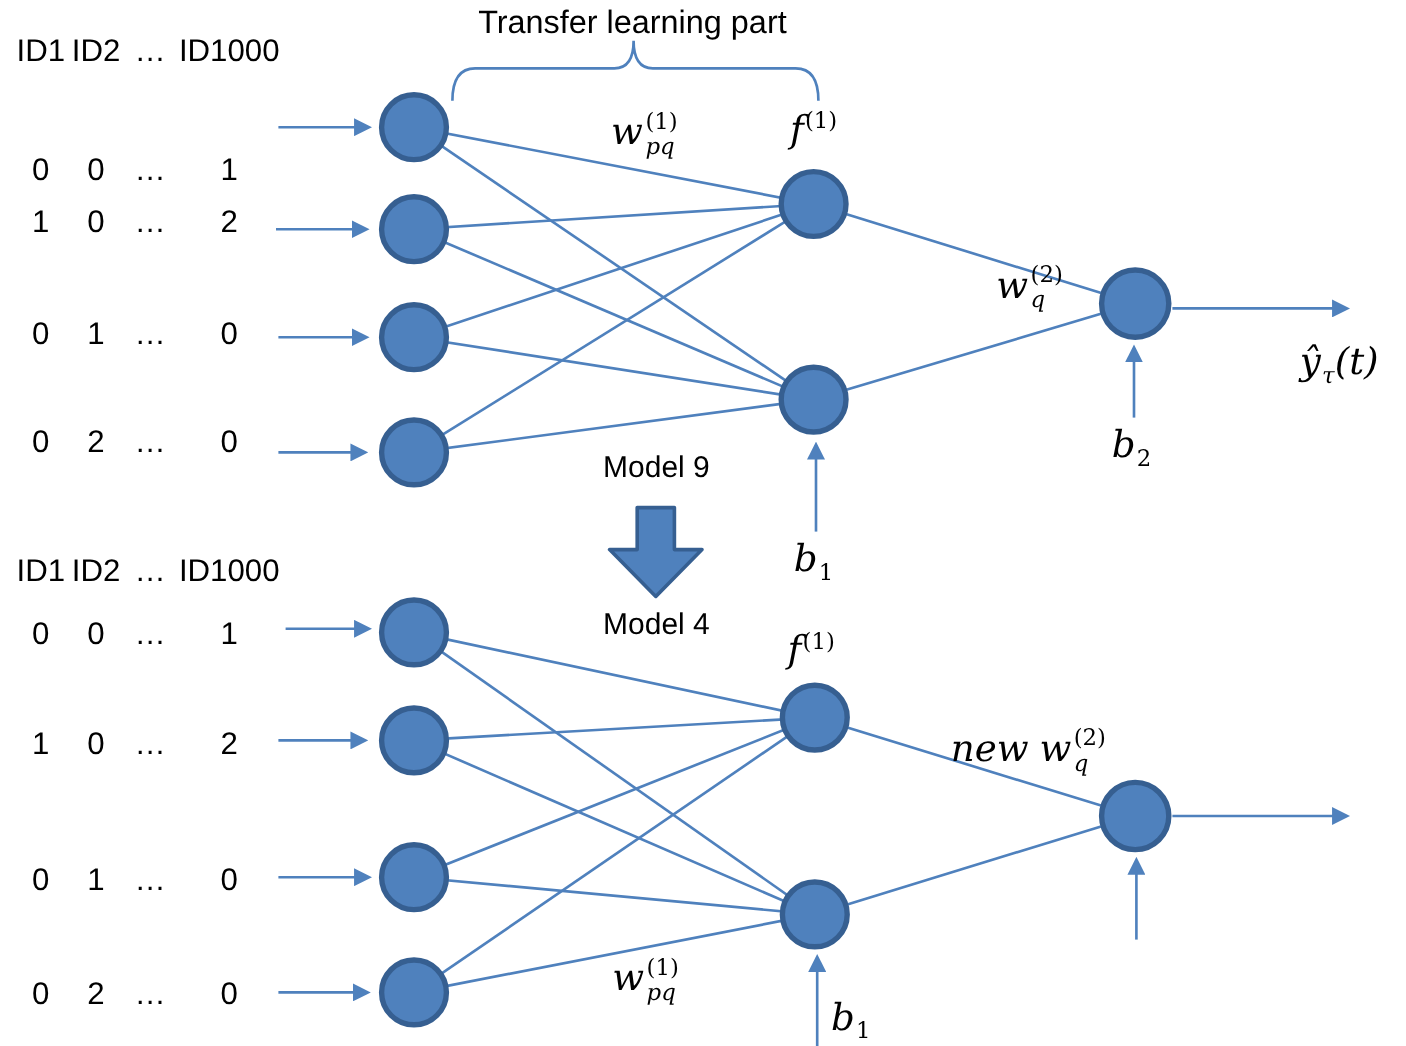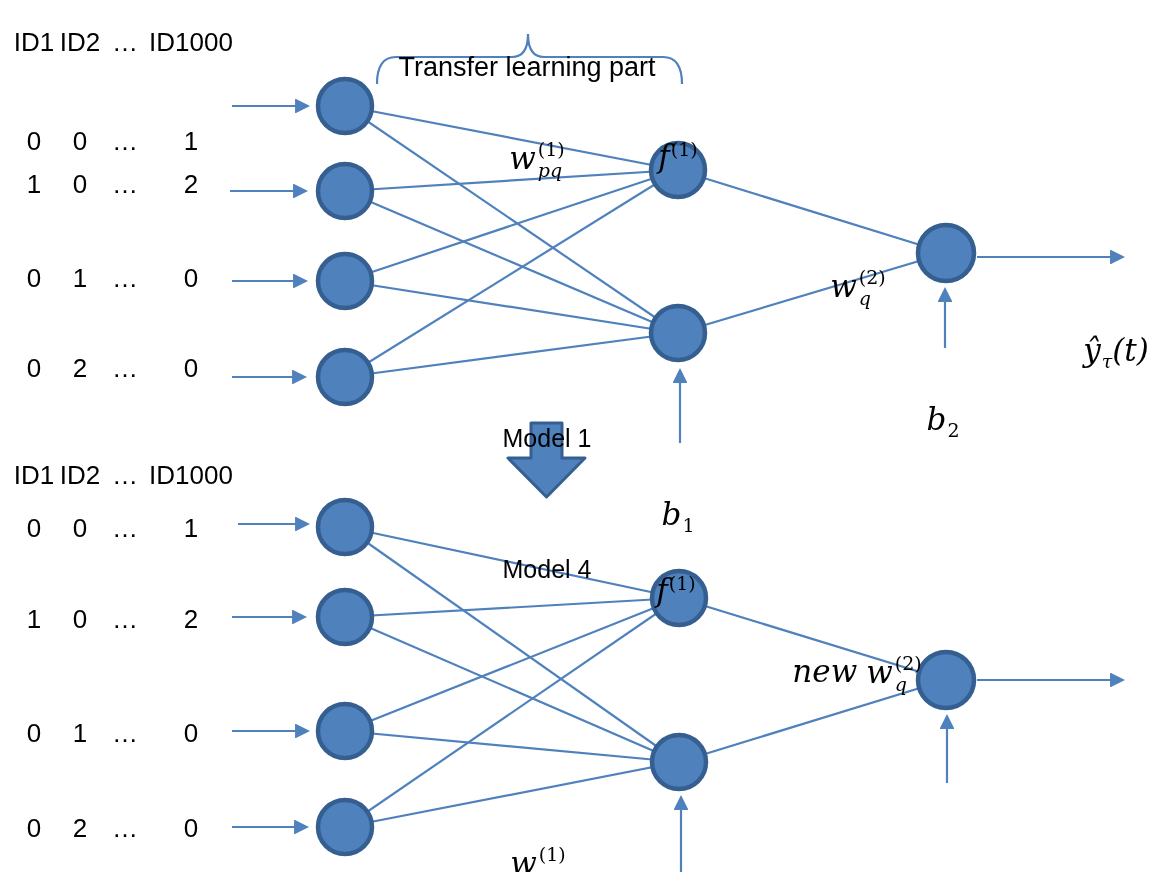--- a/index.html
+++ b/index.html
@@ -2,21 +2,21 @@
 <html><head>
 <meta charset="utf-8">
 <style>
   html,body{margin:0;padding:0;background:#ffffff;}
   .canvas{
     position:relative;width:1172px;height:872px;background:#ffffff;overflow:hidden;
     font-family:"Liberation Sans",sans-serif;color:#000;
   }
   svg.net{position:absolute;left:0;top:0;}
   
-  .label{position:absolute;transform:translate(-50%,-50%);white-space:nowrap;margin-top:48px;}
+  .label{position:absolute;transform:translate(-50%,-50%);white-space:nowrap;}
   .sans{font-family:"Liberation Sans",sans-serif;font-size:26px;}
   .title{font-size:27px;}
   .model-name{font-size:25px;}
   .math{font-family:"DejaVu Serif",serif;font-style:italic;font-size:31px;}
   .math .pfx{margin-right:9px;}
   
   .stack{display:inline-flex;flex-direction:column;align-items:flex-start;
          font-size:19px;line-height:1.1;vertical-align:middle;margin-left:2px;}
   .stack .ssup{font-style:normal;}
   .stack .ssub{}
@@ -169,21 +169,21 @@
   </div>
   <div class="label math" style="left:1116px;top:304px">
     <span>ŷ</span><span class="sub-in">τ</span><span>(t)</span>
   </div>
   <div class="label math" style="left:943px;top:373px">
     <span>b</span><span class="sub-in up">2</span>
   </div>
   <div class="label math" style="left:678px;top:468px">
     <span>b</span><span class="sub-in up">1</span>
   </div>
-  <div class="label sans model-name" style="left:547px;top:390px">Model 1</div>
+  <div class="label sans model-name" style="left:547px;top:390px">Model 9</div>
 
   <div class="label sans model-name" style="left:547px;top:521px">Model 4</div>
 
   <div class="trow" style="top:462px">
     <span class="cell c1">ID1</span>
     <span class="cell c2">ID2</span>
     <span class="cell c3">…</span>
     <span class="cell c4">ID1000</span>
   </div>
   <div class="trow" style="top:515px">

